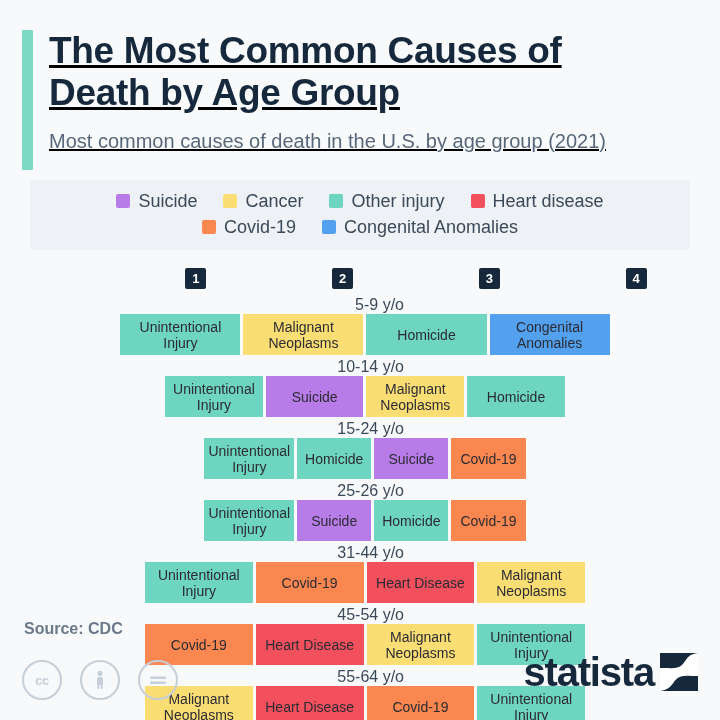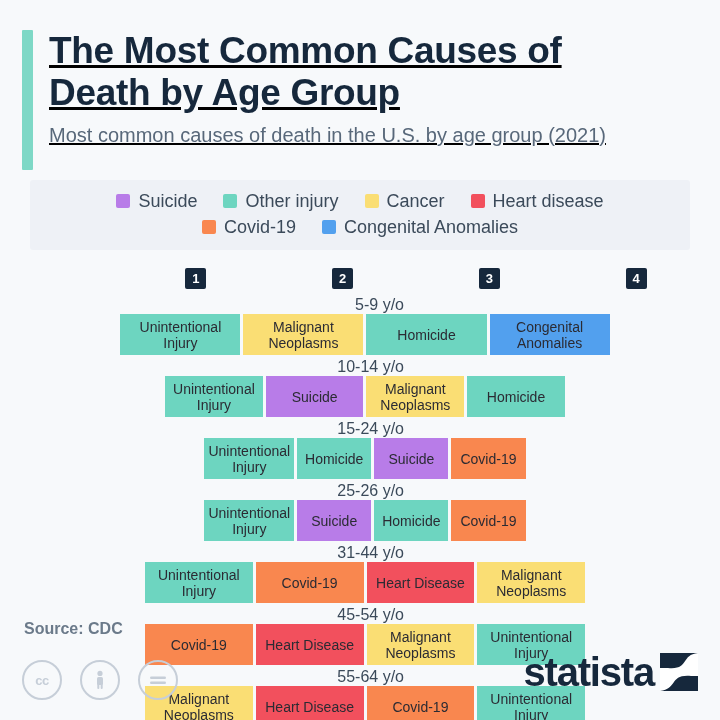--- a/index.html
+++ b/index.html
@@ -50,21 +50,21 @@
     font-weight: bold;
     color: #16283c;
     letter-spacing: -0.3px;
     margin: 0;
     font-family: "Liberation Sans", sans-serif;
   }
   .subtitle {
     font-size: 20px;
     line-height: 26px;
     color: #58687a;
-    margin: 8px 0 0 0;
+    margin: 14px 0 0 0;
     font-family: "Liberation Sans", sans-serif;
   }
 
   
   .legend {
     position: absolute;
     left: 30px;
     top: 180px;
     width: 660px;
     background: #eef1f6;
@@ -242,26 +242,26 @@
     </div>
   </div>
 
   <div class="legend">
     <div class="legend-row" id="legend-row-0">
         <div class="legend-item">
           <span class="legend-swatch" style="background: rgb(184, 124, 232);"></span>
           <span class="legend-label">Suicide</span>
         </div>
         <div class="legend-item">
+          <span class="legend-swatch" style="background: rgb(250, 222, 116);"></span>
+          <span class="legend-label">Cancer</span>
+        </div>
+        <div class="legend-item">
           <span class="legend-swatch" style="background: rgb(109, 213, 192);"></span>
           <span class="legend-label">Other injury</span>
-        </div>
-        <div class="legend-item">
-          <span class="legend-swatch" style="background: rgb(250, 222, 116);"></span>
-          <span class="legend-label">Cancer</span>
         </div>
         <div class="legend-item">
           <span class="legend-swatch" style="background: rgb(242, 80, 93);"></span>
           <span class="legend-label">Heart disease</span>
         </div>
       </div>
     <div class="legend-row" id="legend-row-1">
         <div class="legend-item">
           <span class="legend-swatch" style="background: rgb(249, 135, 79);"></span>
           <span class="legend-label">Covid-19</span>

